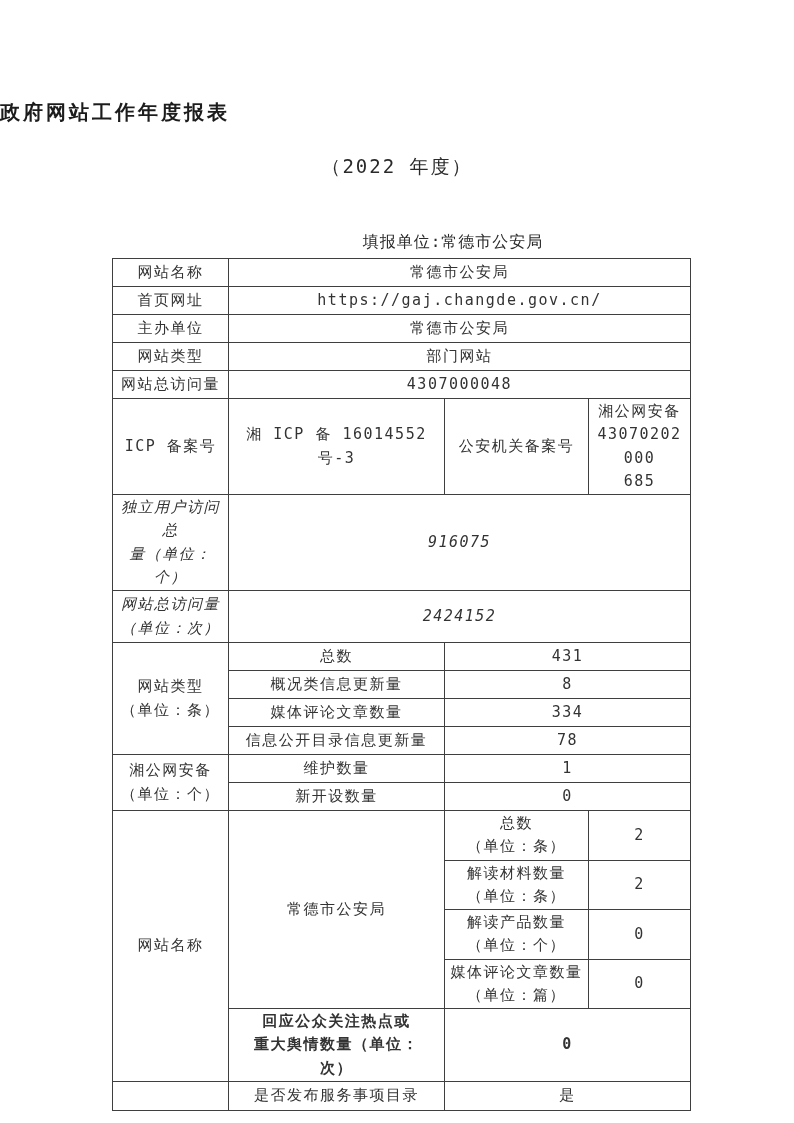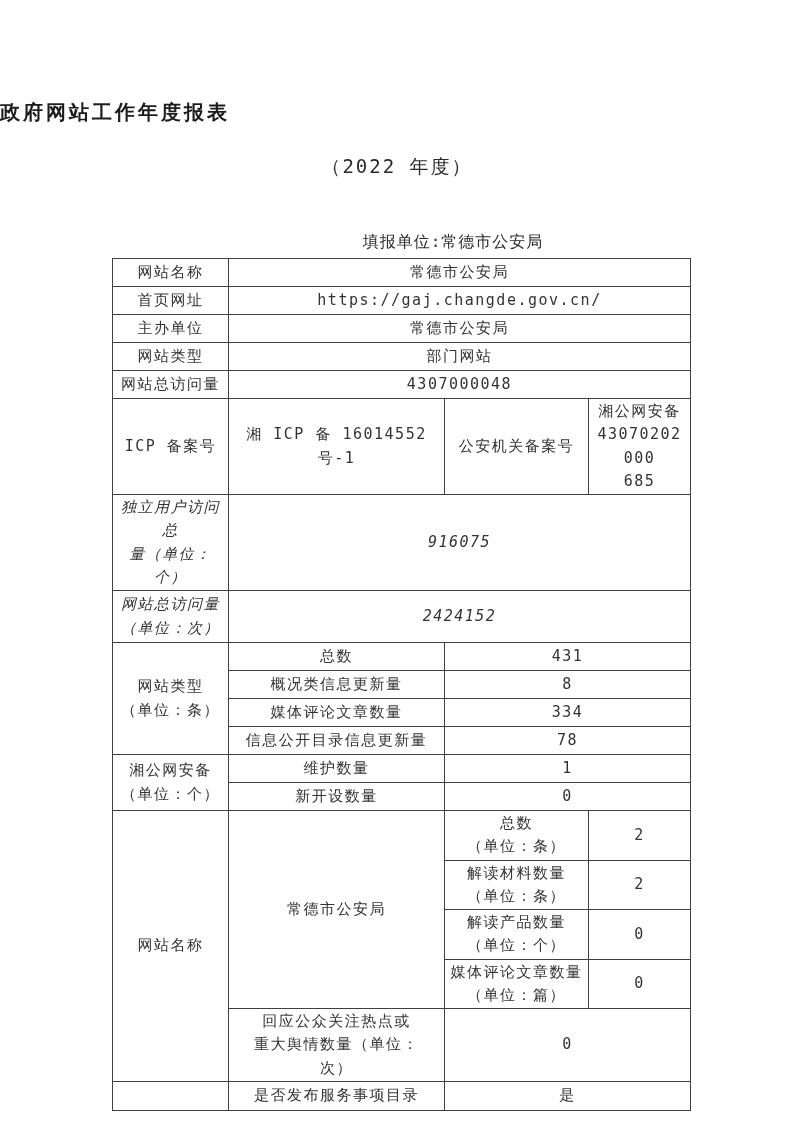--- a/index.html
+++ b/index.html
@@ -57,21 +57,21 @@
     line-height: 1.55;
     padding: 1px 4px;
     white-space: pre-line;
     word-break: break-all;
     color: #333333;
   }
   tr.r-s td  { height: 25px; }
   tr.r-icp td { height: 67px; }
   tr.r-m td  { height: 49px; font-style: italic; }
   tr.r-sub td { height: 46px; }
-  tr.r-resp td { height: 68px; }
+  tr.r-resp td { height: 68px; font-weight: bold; }
   tr.r-last td { height: 26px; }
 </style>
 </head>
 <body>
 
 <div class="page">
 
   <h1 class="doc-title">政府网站工作年度报表</h1>
   <div class="doc-subtitle">（2022 年度）</div>
 
@@ -100,21 +100,21 @@
       <tr class="r-s">
         <td>网站类型</td>
         <td colspan="3">部门网站</td>
       </tr>
       <tr class="r-s">
         <td>网站总访问量</td>
         <td colspan="3">4307000048</td>
       </tr>
       <tr class="r-icp">
         <td>ICP 备案号</td>
-        <td>湘 ICP 备 16014552 号-1</td>
+        <td>湘 ICP 备 16014552 号-3</td>
         <td>公安机关备案号</td>
         <td>湘公网安备
 43070202000
 685</td>
       </tr>
       <tr class="r-m">
         <td>独立用户访问总
 量（单位：个）</td>
         <td colspan="3">916075</td>
       </tr>

